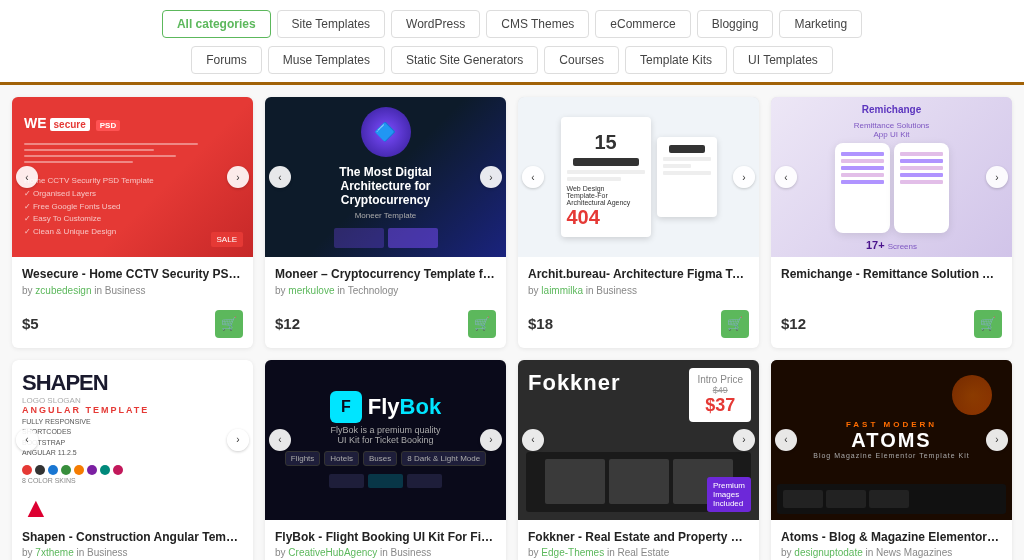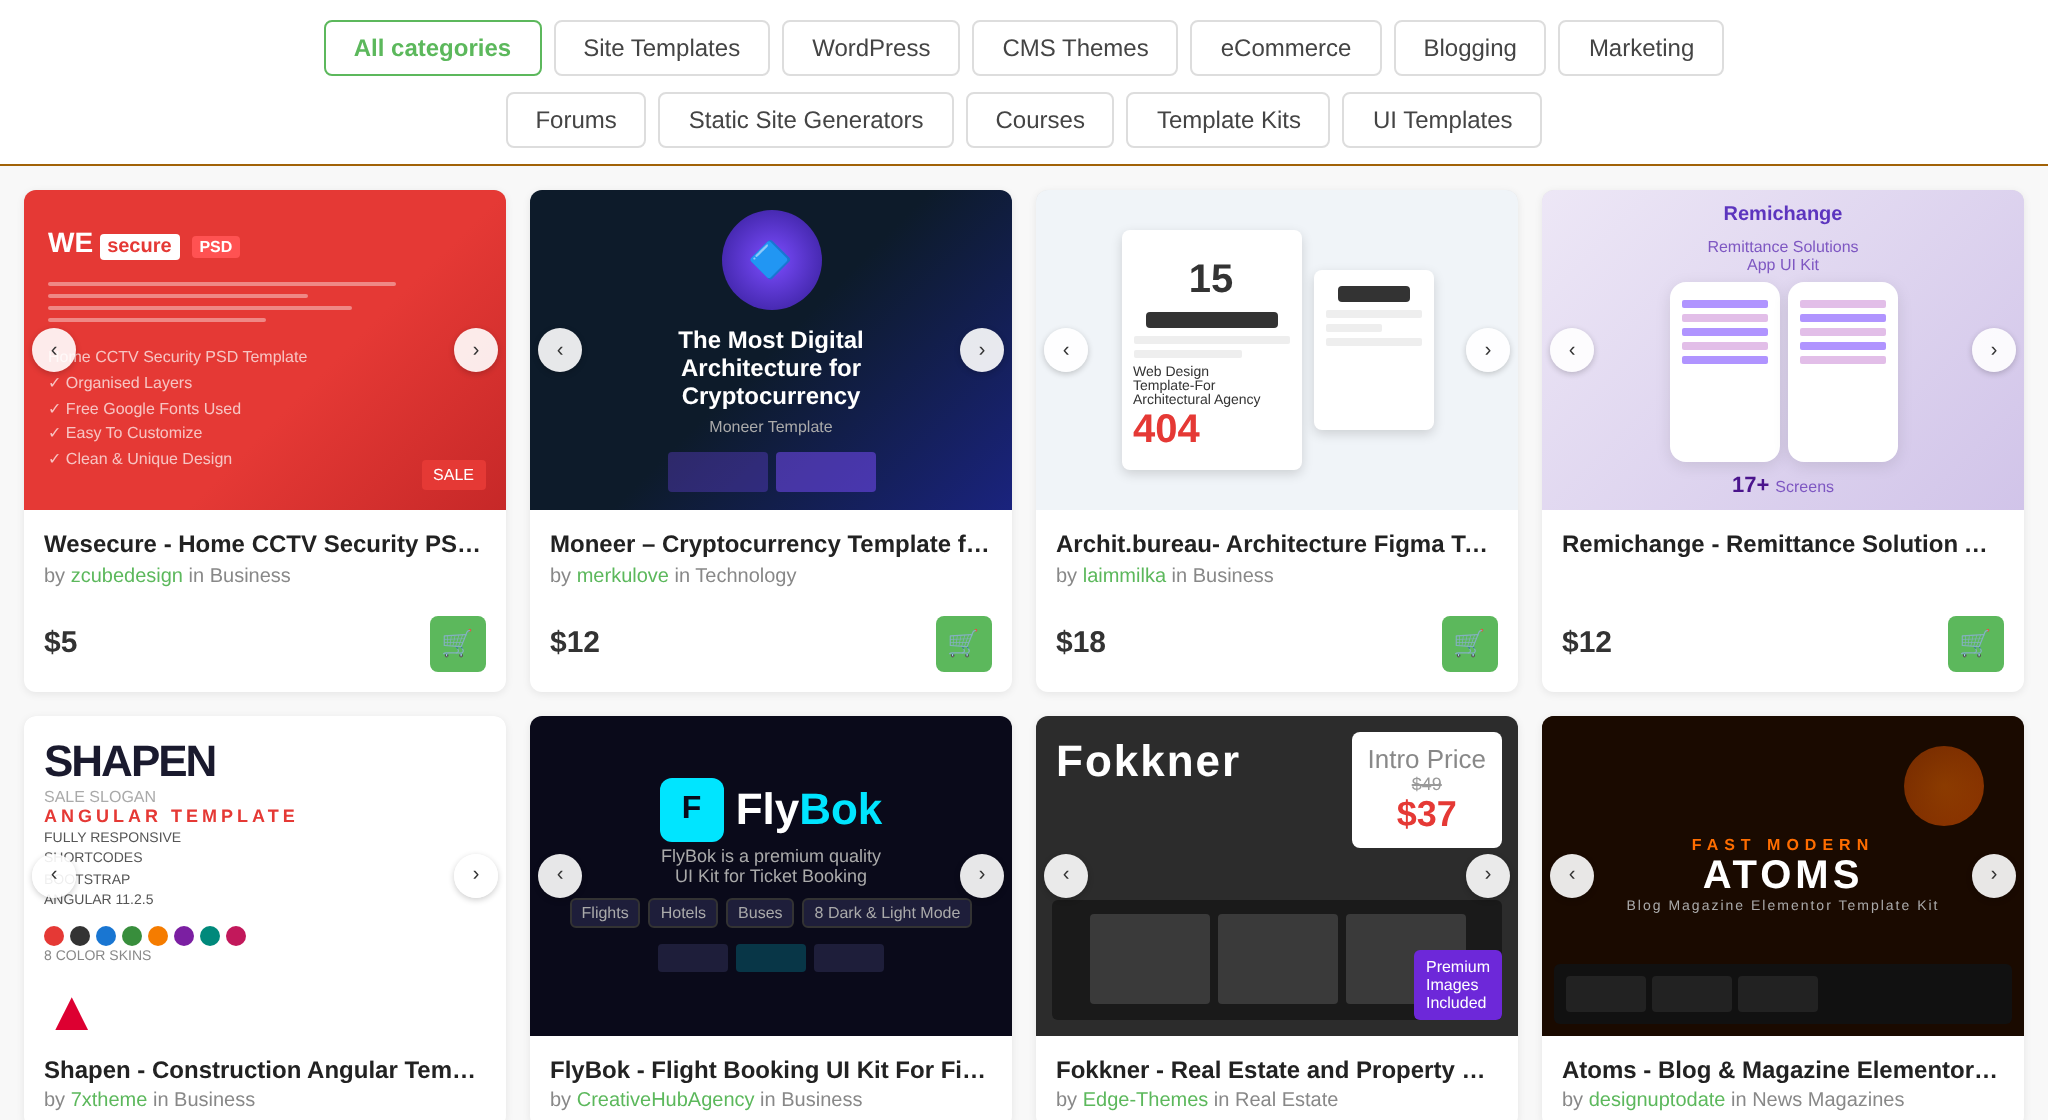--- a/index.html
+++ b/index.html
@@ -1,18 +1,18 @@
 <!DOCTYPE html>
 <html><head>
   <meta charset="utf-8">
   <style>
     * { box-sizing: border-box; margin: 0; padding: 0; }
     body { font-family: -apple-system, BlinkMacSystemFont, 'Segoe UI', sans-serif; background: #f8f8f8; font-size: 13px; color: #333; }
 
-    .category-nav { background: #fff; padding: 10px 12px 0; border-bottom: 1px solid #a16207; }
+    .category-nav { background: #fff; padding: 10px 12px 0; border-bottom: 3px solid #a16207; }
     .category-row { display: flex; flex-wrap: wrap; gap: 6px; margin-bottom: 8px; justify-content: center; }
     .cat-btn { border: 1px solid #ddd; background: #fff; border-radius: 4px; padding: 6px 14px; font-size: 12px; cursor: pointer; color: #444; white-space: nowrap; }
     .cat-btn.active { border-color: #5cb85c; color: #5cb85c; font-weight: 600; }
 
     .grid-container { padding: 12px; display: grid; grid-template-columns: repeat(4, 1fr); gap: 12px; }
 
     .card { background: #fff; border-radius: 6px; overflow: hidden; box-shadow: 0 1px 4px rgba(0,0,0,0.08); display: flex; flex-direction: column; }
     .card-thumb { position: relative; width: 100%; height: 160px; overflow: hidden; background: #ddd; }
 
     .thumb-bg { width: 100%; height: 100%; position: relative; overflow: hidden; }
@@ -104,20 +104,21 @@
       <button class="cat-btn active">All categories</button>
       <button class="cat-btn">Site Templates</button>
       <button class="cat-btn">WordPress</button>
       <button class="cat-btn">CMS Themes</button>
       <button class="cat-btn">eCommerce</button>
       <button class="cat-btn">Blogging</button>
       <button class="cat-btn">Marketing</button>
     </div>
   <div class="category-row" id="cat-row-2">
       <button class="cat-btn">Forums</button>
+      <button class="cat-btn">Muse Templates</button>
       <button class="cat-btn">Static Site Generators</button>
       <button class="cat-btn">Courses</button>
       <button class="cat-btn">Template Kits</button>
       <button class="cat-btn">UI Templates</button>
     </div>
 </div>
 
 <div class="grid-container" id="product-grid">
     <div class="card">
       <div class="card-thumb">
@@ -277,21 +278,21 @@
           <button class="btn-cart">🛒</button>
         </div>
       </div>
     </div>
     <div class="card">
       <div class="card-thumb">
     <div class="nav-arrow left">‹</div>
 
     <div class="thumb-bg thumb-5">
       <div class="shapen-logo">SHAPEN</div>
-      <div style="font-size:8px;color:#aaa;">SALE SLOGAN</div>
+      <div style="font-size:8px;color:#aaa;">LOGO SLOGAN</div>
       <div class="shapen-sub">ANGULAR TEMPLATE</div>
       <div style="font-size:7px;color:#555;margin-top:2px;line-height:1.5;">FULLY RESPONSIVE<br>SHORTCODES<br>BOOTSTRAP<br>ANGULAR 11.2.5</div>
       <div class="color-dots">
         <div class="dot" style="background:#e53935;"></div>
         <div class="dot" style="background:#333;"></div>
         <div class="dot" style="background:#1976d2;"></div>
         <div class="dot" style="background:#388e3c;"></div>
         <div class="dot" style="background:#f57c00;"></div>
         <div class="dot" style="background:#7b1fa2;"></div>
         <div class="dot" style="background:#00897b;"></div>
@@ -345,21 +346,21 @@
     </div>
   </div>
     </div>
     <div class="card">
       <div class="card-thumb">
     <div class="nav-arrow left">‹</div>
 
     <div class="thumb-bg thumb-7" style="background:#2c2c2c;">
       <div class="fokkner-text">Fokkner</div>
       <div class="intro-price">
-        <div style="font-size:13px;color:#888;">Intro Price</div>
+        <div style="font-size:10px;color:#888;">Intro Price</div>
         <div class="old">$49</div>
         <div class="new">$37</div>
       </div>
       <div style="position:absolute;bottom:8px;left:8px;right:8px;background:#1a1a1a;border-radius:3px;height:60px;display:flex;align-items:center;justify-content:center;gap:4px;">
         <div style="width:60px;height:45px;background:#3a3a3a;border-radius:2px;"></div>
         <div style="width:60px;height:45px;background:#3a3a3a;border-radius:2px;"></div>
         <div style="width:60px;height:45px;background:#3a3a3a;border-radius:2px;"></div>
       </div>
       <div class="premium-badge">Premium<br>Images<br>Included</div>
     </div>

